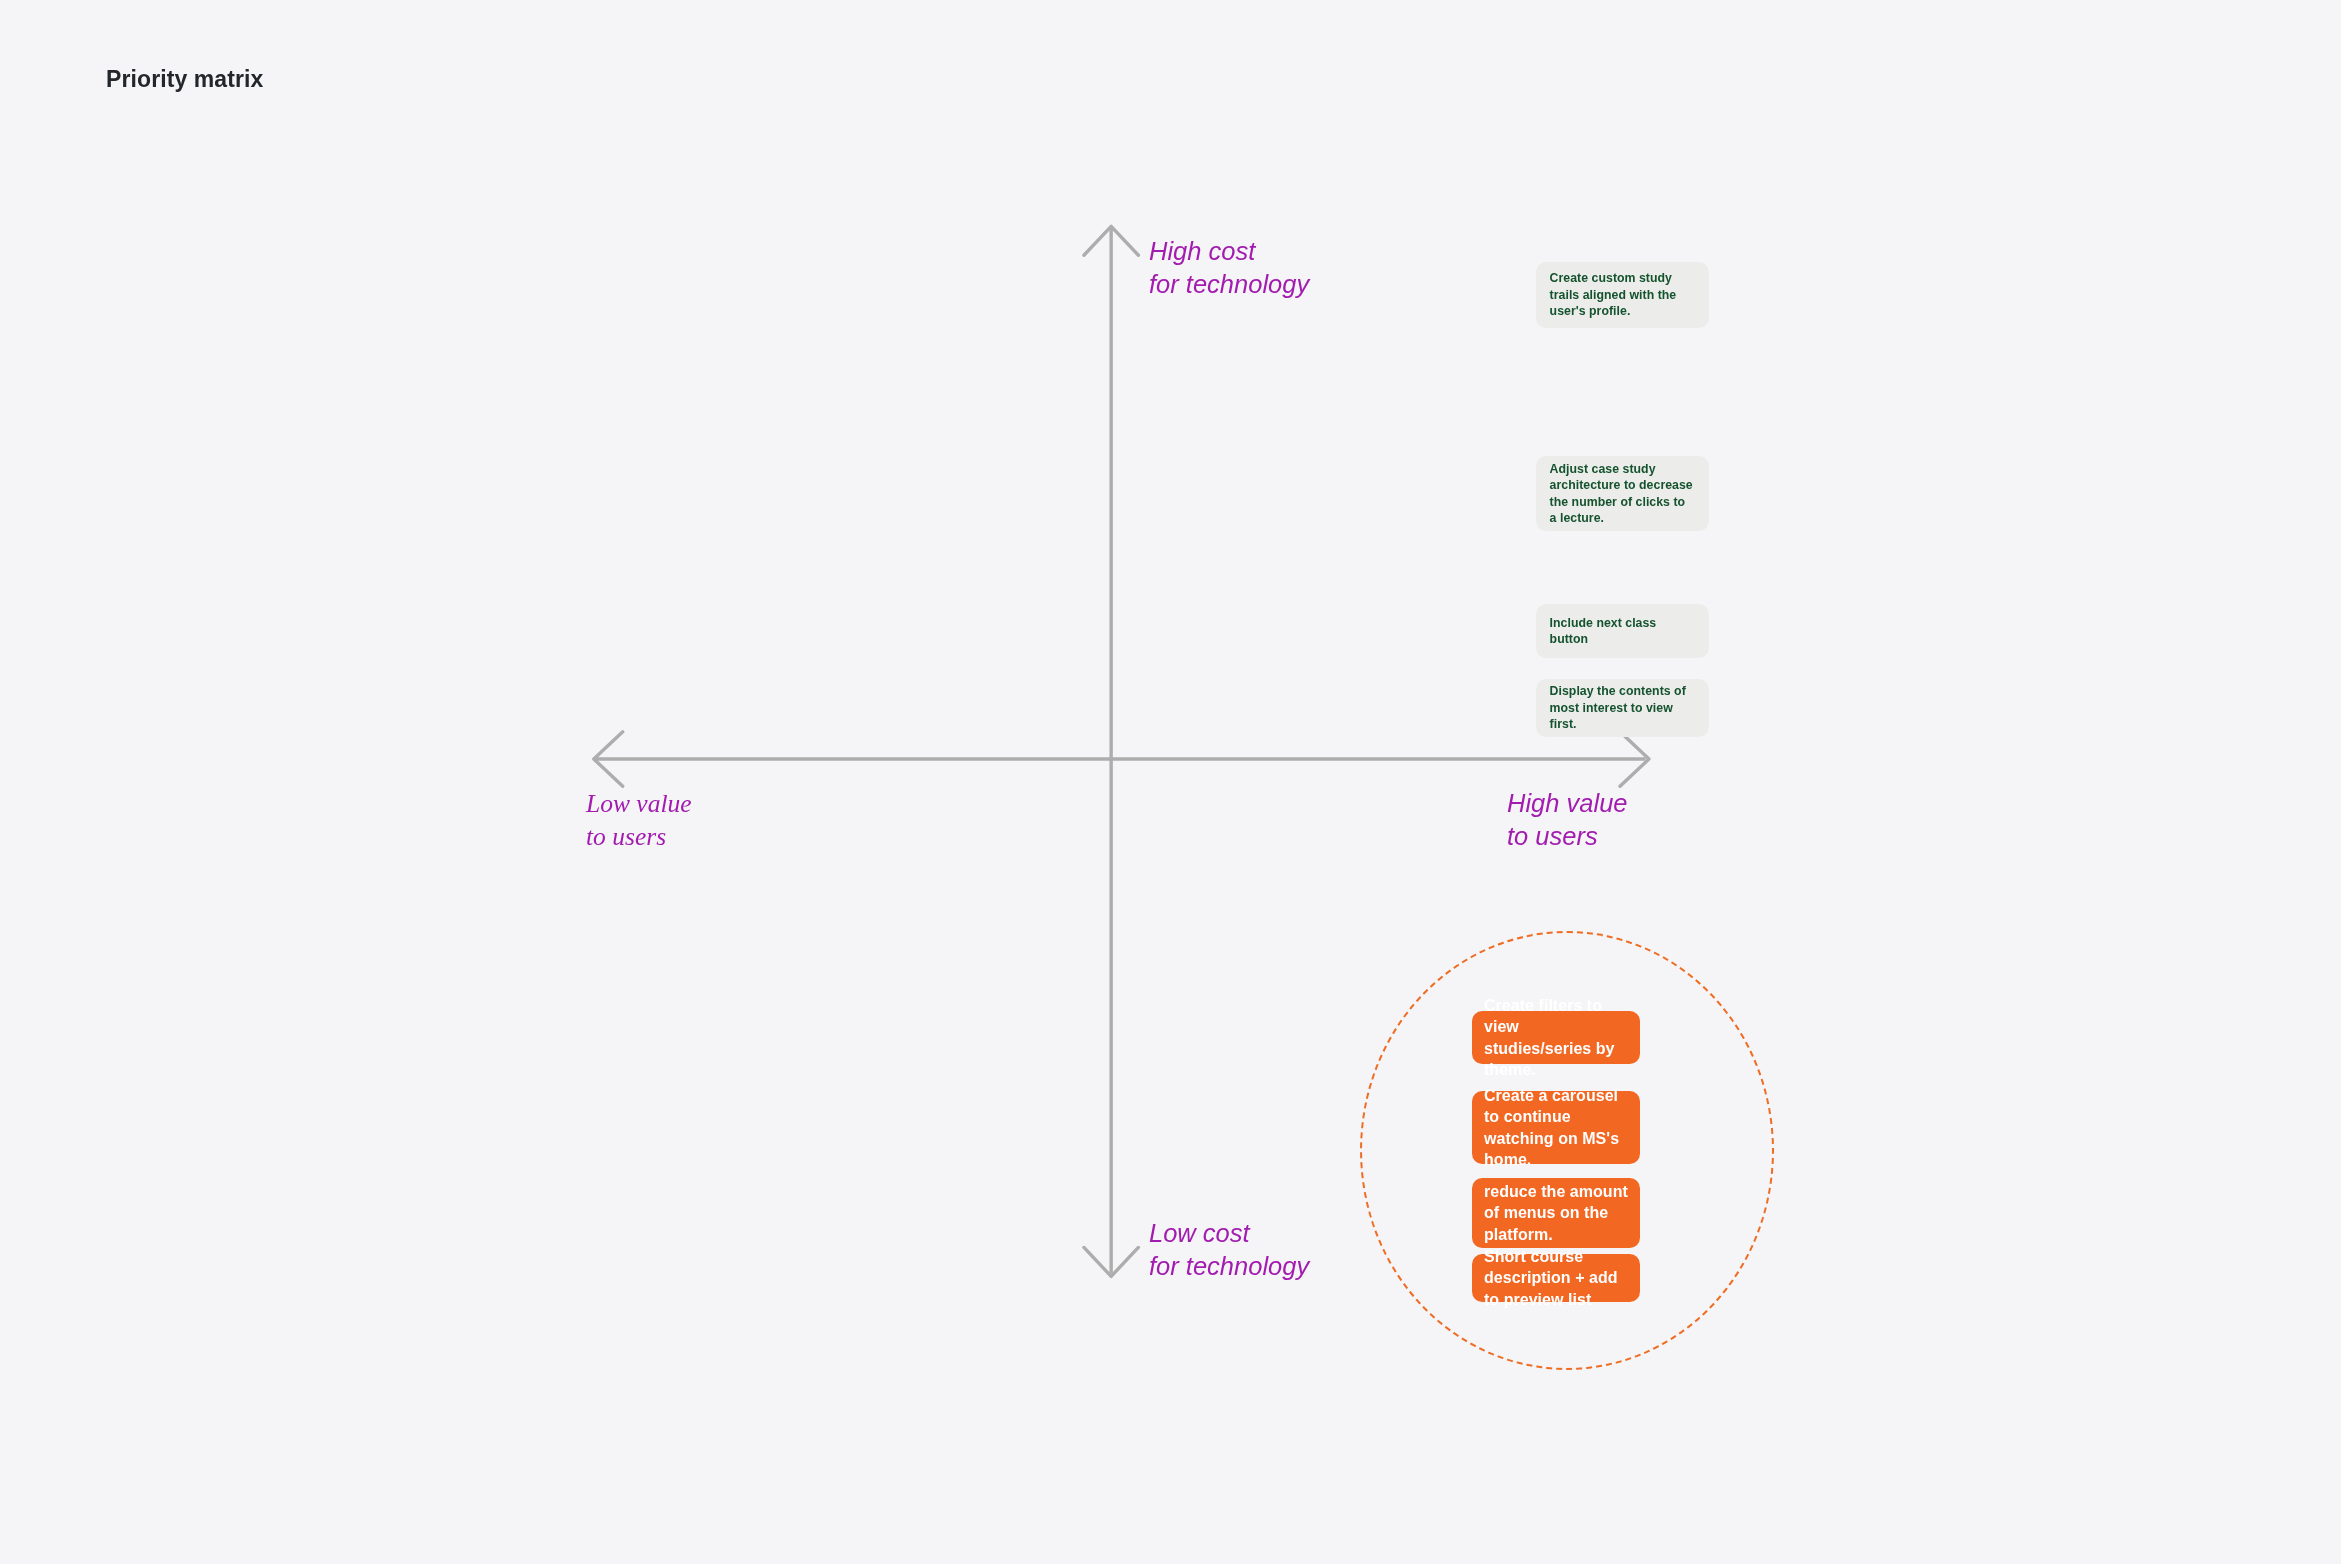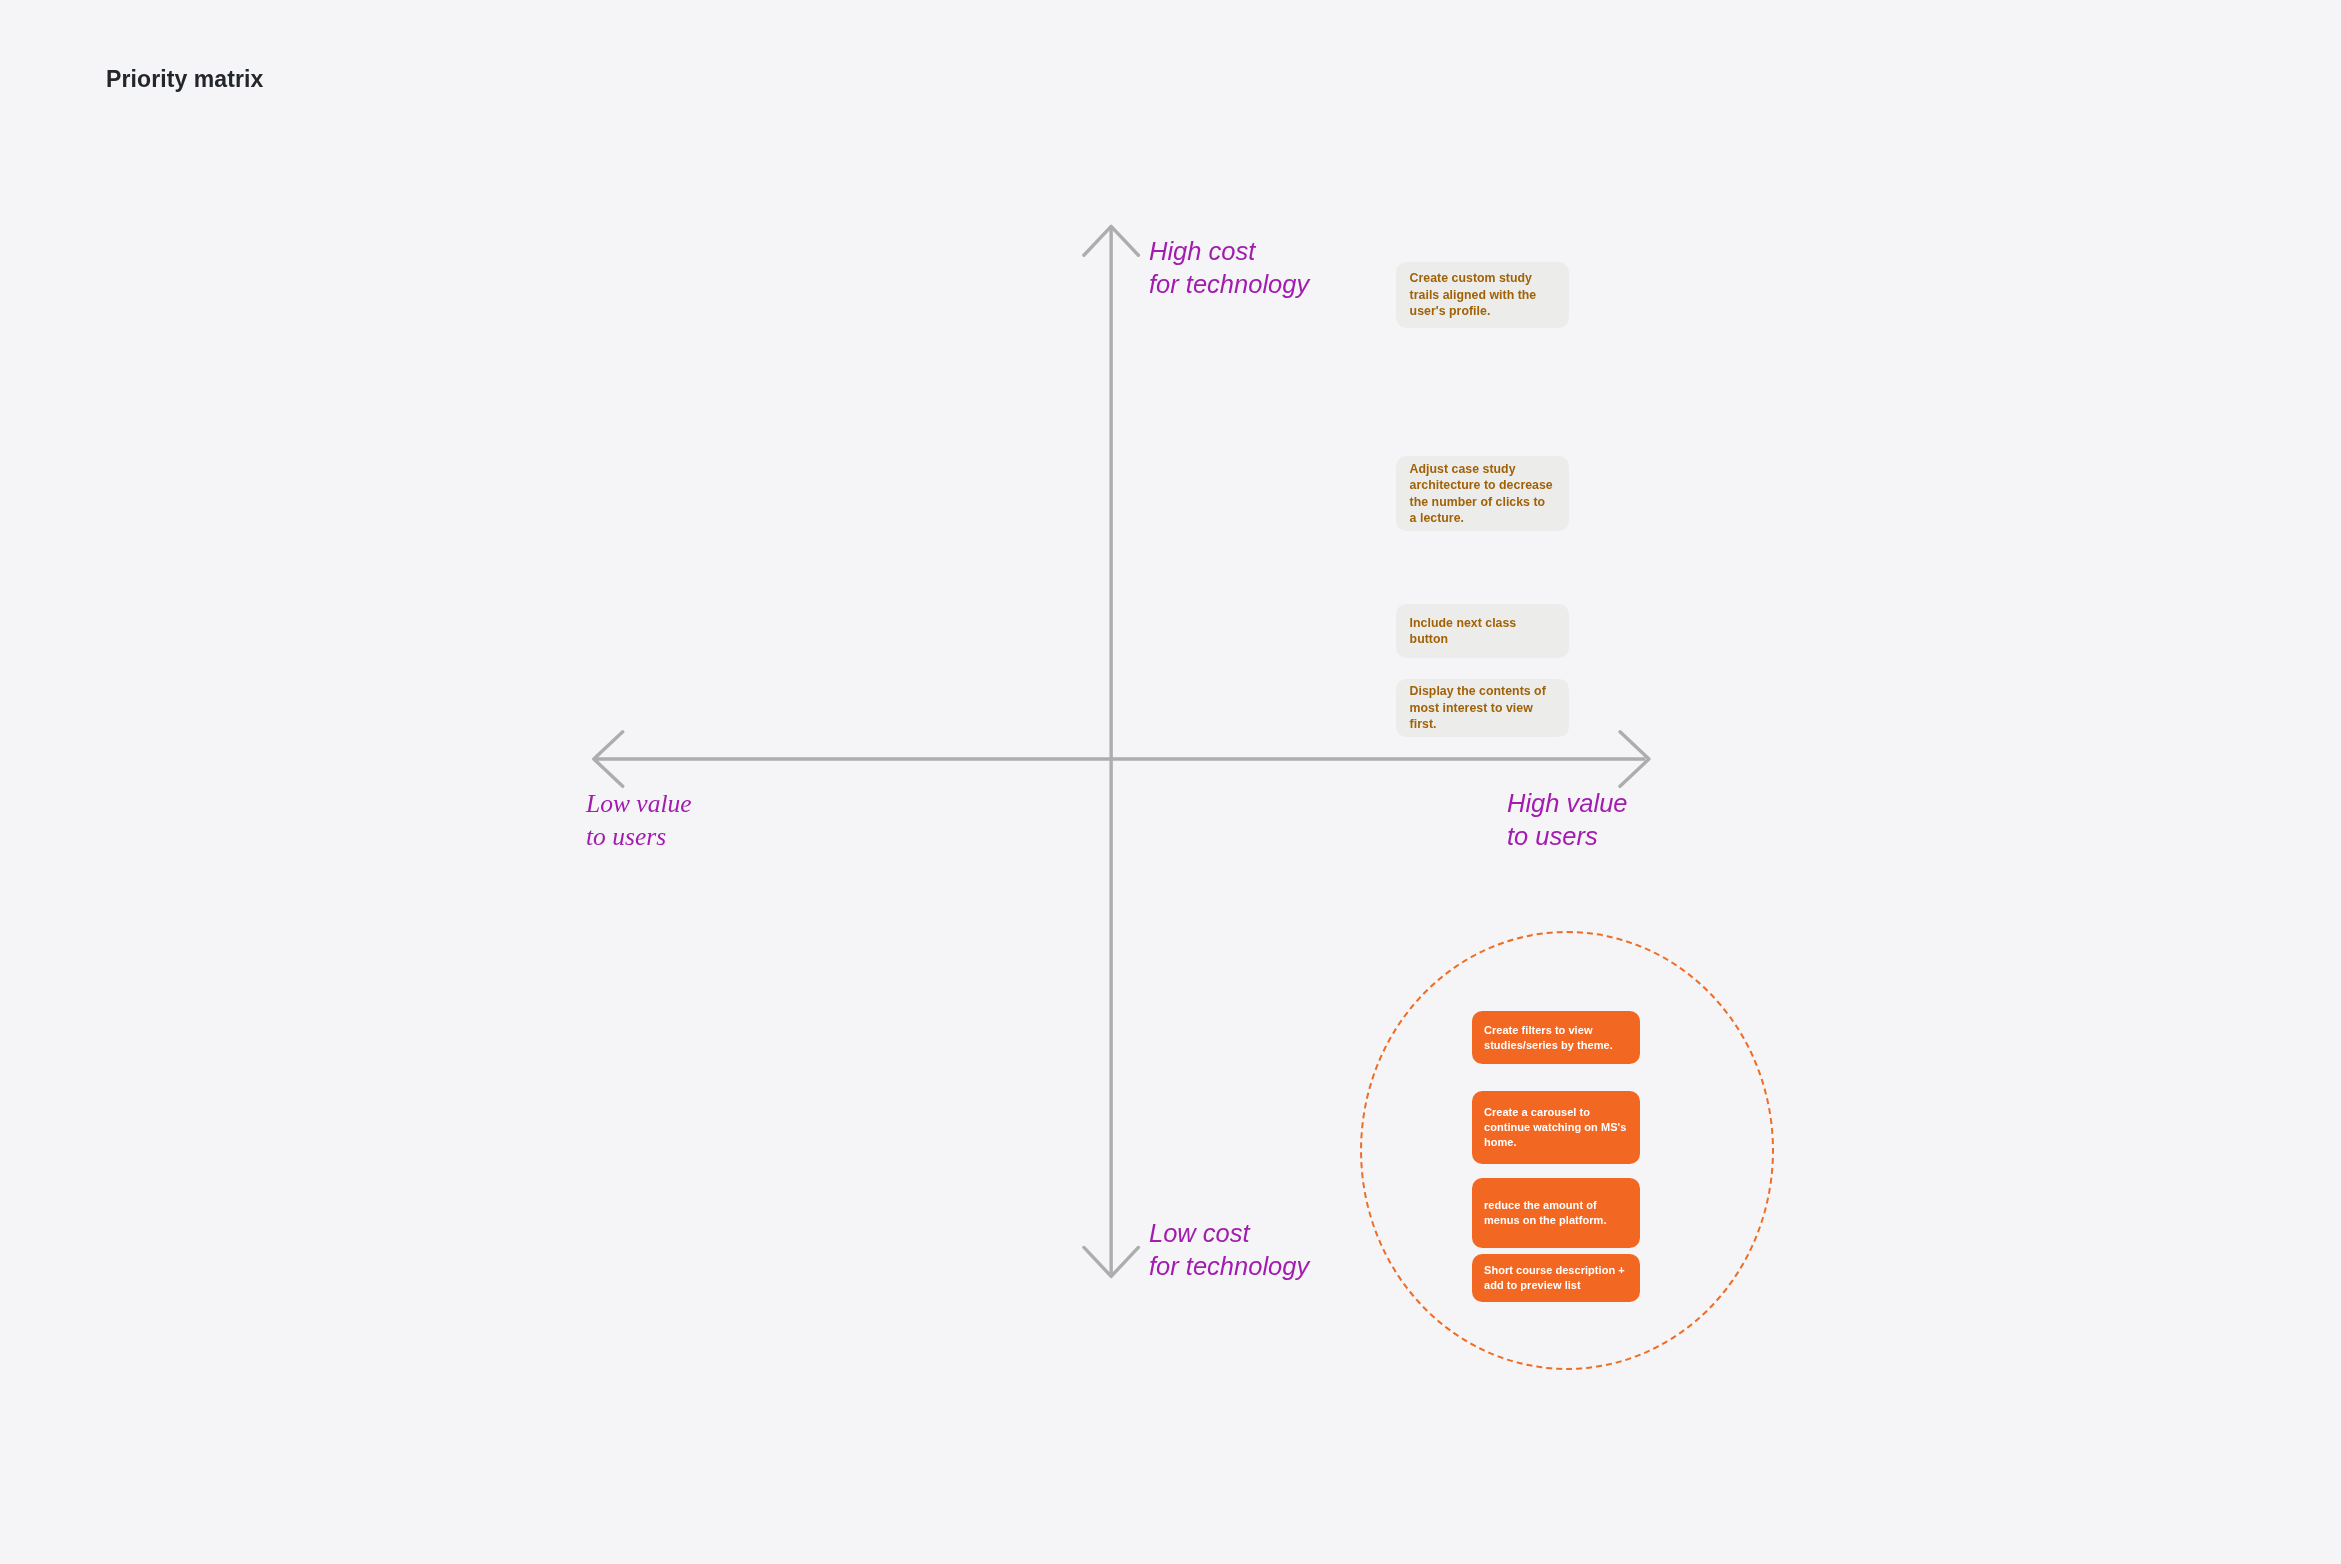--- a/index.html
+++ b/index.html
@@ -65,33 +65,33 @@
     display: flex;
     align-items: center;
     font-size: 12.3px;
     line-height: 1.34;
     font-weight: bold;
     letter-spacing: 0.04px;
   }
 
   .card-gray {
     background: #ececeb;
-    color: #a16207;
+    color: #14532d;
     width: 173px;
-    left: 1375px;
+    left: 1515px;
     padding: 0 13.6px;
   }
 
   .card-orange {
     background: #f26722;
     color: #ffffff;
     width: 168px;
     left: 1451px;
     padding: 0 12px;
-    font-size: 11px;
+    font-size: 16px;
   }
 
   
   #gray-card-0 { top: 262px; height: 66px; }
   #gray-card-1 { top: 456px; height: 75px; }
   #gray-card-2 { top: 604px; height: 54px; }
   #gray-card-3 { top: 679px; height: 58px; }
 
   
   #orange-card-0 { top: 1011px; height: 53px; }

